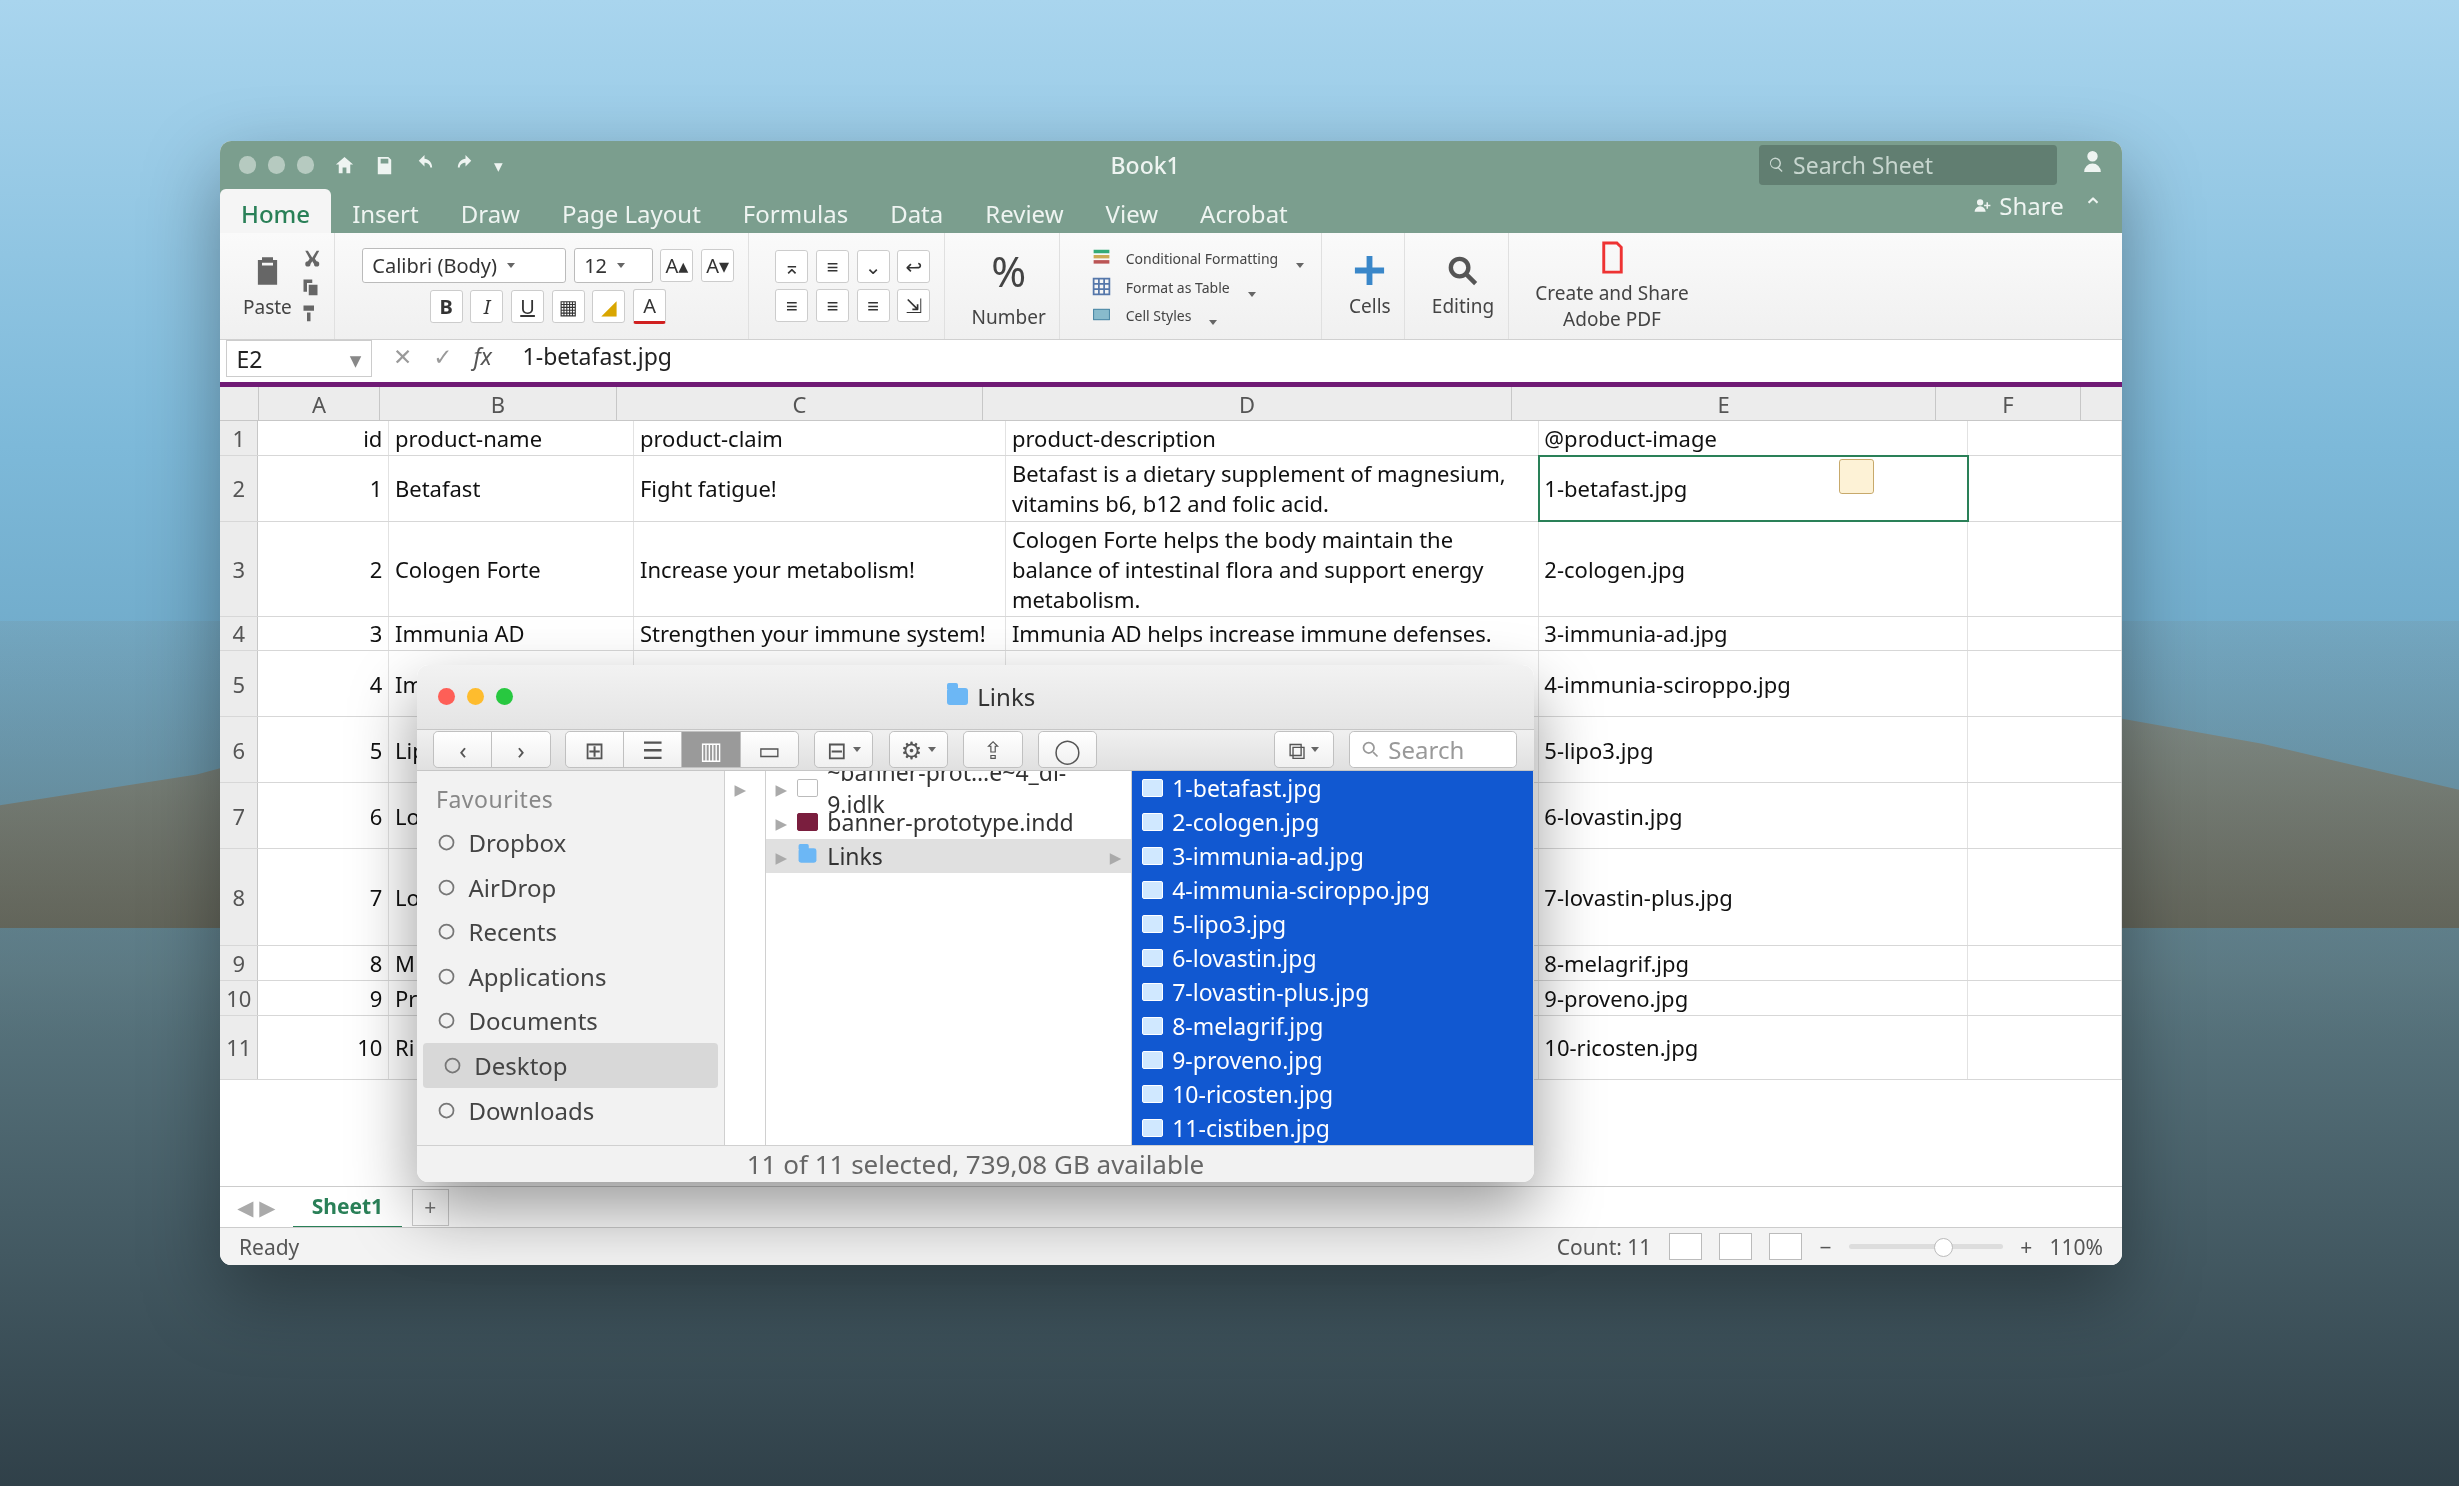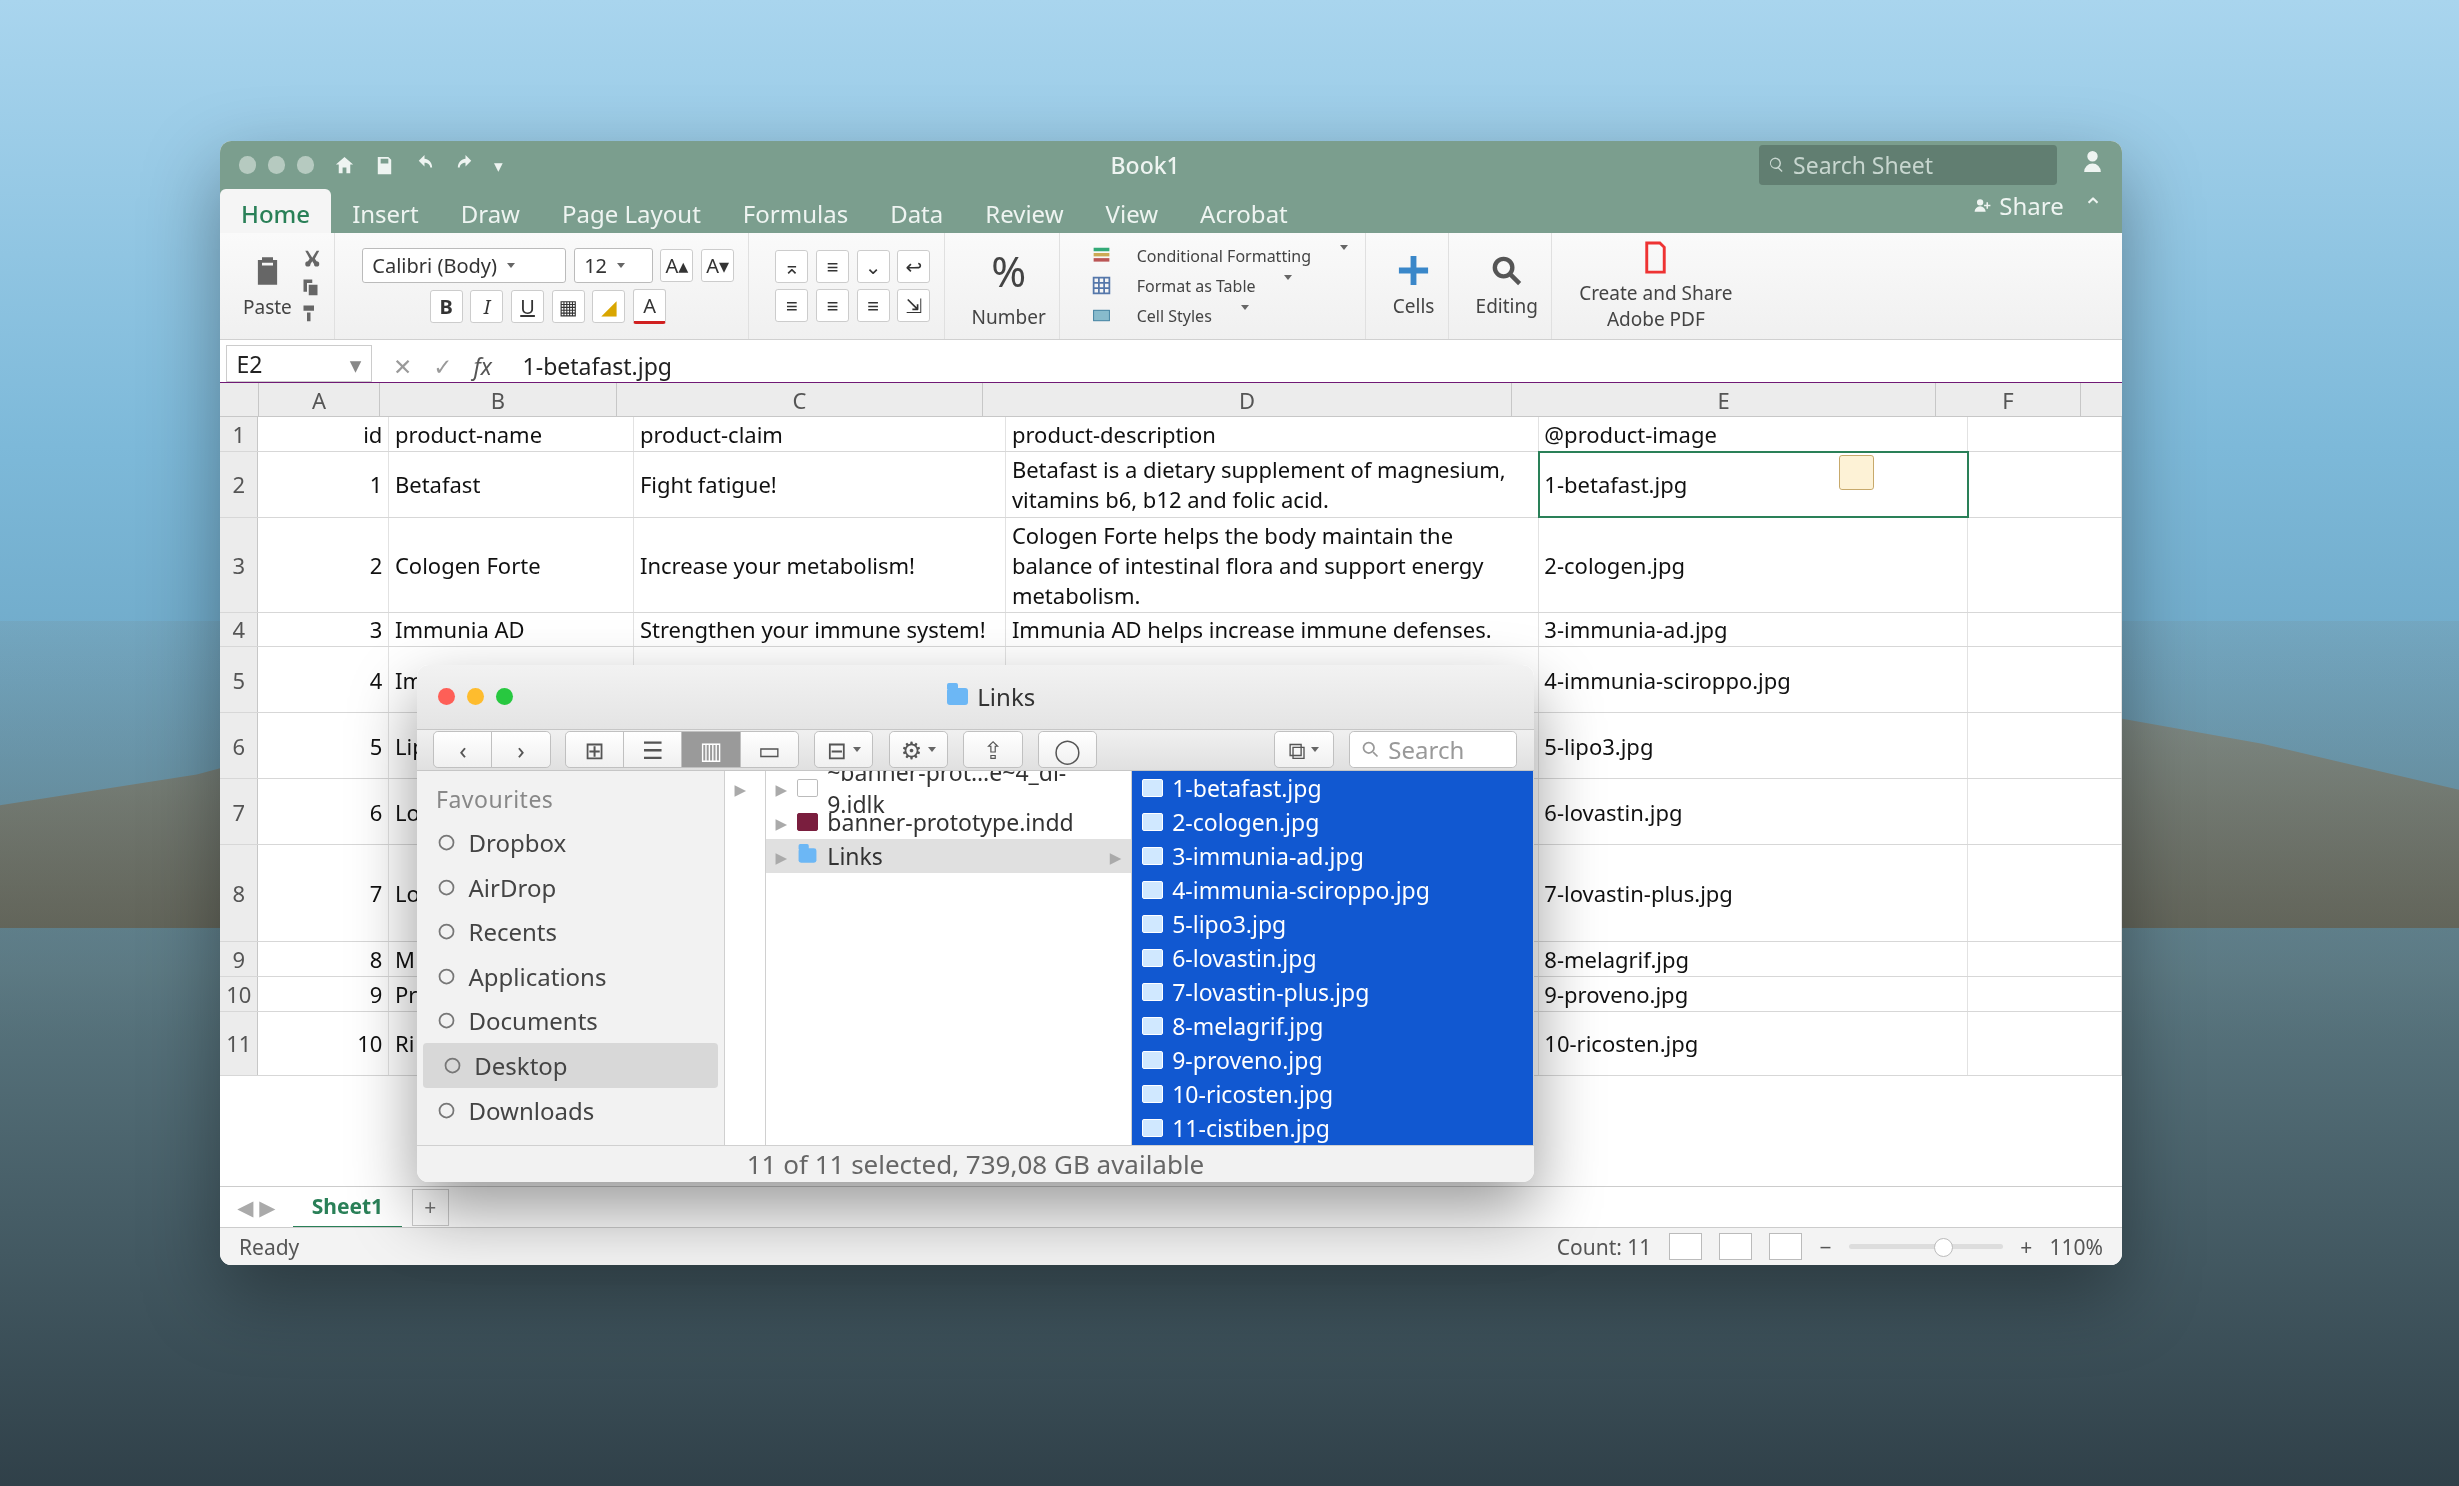--- a/index.html
+++ b/index.html
@@ -30,25 +30,25 @@
 
   .ribbon{height:106px;background:linear-gradient(#fafafa,#f0f0f0);border-bottom:1px solid #d0d0d0;display:flex;align-items:center;gap:13.4px;padding:0 9.6px;font-size:20px;color:#333}
   .grp{display:flex;flex-direction:column;align-items:center;gap:5.8px;padding:0 13.4px;border-right:1px solid #e0e0e0;height:100%;justify-content:center}
   .grp .row{display:flex;gap:7.7px;align-items:center}
   .grp .lbl{font-size:19px;color:#444}
   .btn{border:1px solid #ccc;background:#fff;border-radius:2.9px;min-width:27px;height:31px;display:inline-flex;align-items:center;justify-content:center;padding:0 7.7px}
   .btn.sm{min-width:31px;padding:0}
   .dd{display:flex;align-items:center;border:1px solid #bbb;border-radius:2.9px;background:#fff;height:33px;padding:0 9.6px;gap:9.6px}
   .dd .car{width:0;height:0;border-left:4.8px solid transparent;border-right:4.8px solid transparent;border-top:5.8px solid #666}
   .pastebig{display:flex;flex-direction:column;align-items:center;gap:3.8px}
-  .rlink{display:flex;gap:25px;align-items:flex-start;color:#444;font-size:16px;padding:1.9px 3.8px}
+  .rlink{display:flex;gap:14px;align-items:flex-end;color:#444;font-size:14px;padding:1.9px 3.8px}
   .rlink .car{width:0;height:0;border-left:4.8px solid transparent;border-right:4.8px solid transparent;border-top:5.8px solid #666;margin-left:3.8px}
   .bigstack{display:flex;flex-direction:column;gap:3.8px;align-items:flex-start}
 
-  .fxbar{height:42px;border-bottom:1px solid #701a75;display:flex;align-items:flex-end;font-size:23px;color:#222}
+  .fxbar{height:42px;border-bottom:5px solid #701a75;display:flex;align-items:flex-start;font-size:23px;color:#222}
   .namebox{width:125px;height:35px;border:1px solid #ccc;display:flex;align-items:center;justify-content:space-between;padding:0 9.6px;margin-left:5.8px}
   .fxbtns{display:flex;gap:21px;padding:0 21px;color:#9a9a9a;font-size:23px}
   .fxval{padding-left:9.6px}
 
   .sheet{flex:1;overflow:hidden;font-size:22px;color:#111}
   .colhead{display:flex;background:#ececec;border-bottom:1px solid #c7c7c7;height:33px;color:#555}
   .colhead div{border-right:1px solid #c7c7c7;display:flex;align-items:center;justify-content:center}
   .rowwrap{position:relative}
   .datarow{display:flex;border-bottom:1px solid #d7d7d7}
   .rowhead{width:38px;background:#ececec;border-right:1px solid #c7c7c7;text-align:center;color:#555;display:flex;align-items:center;justify-content:center}

